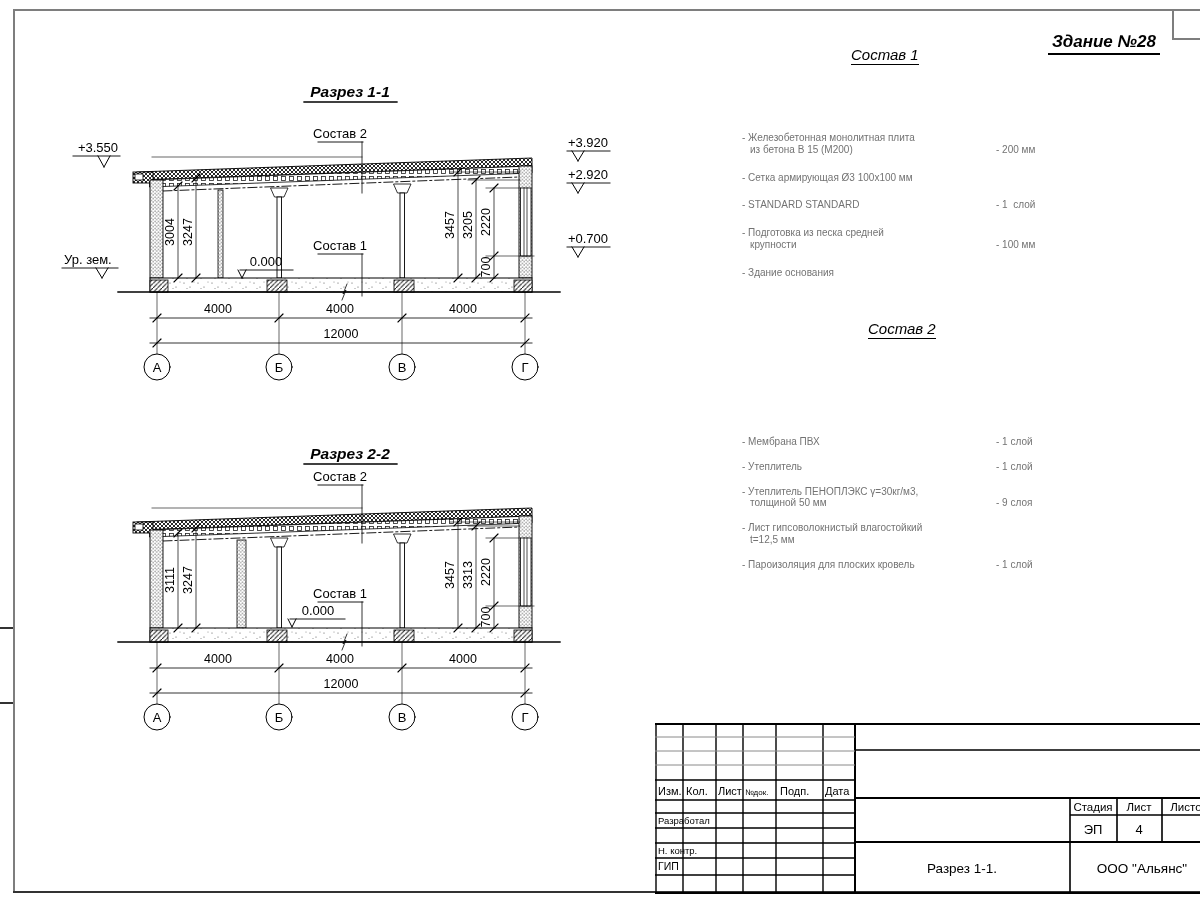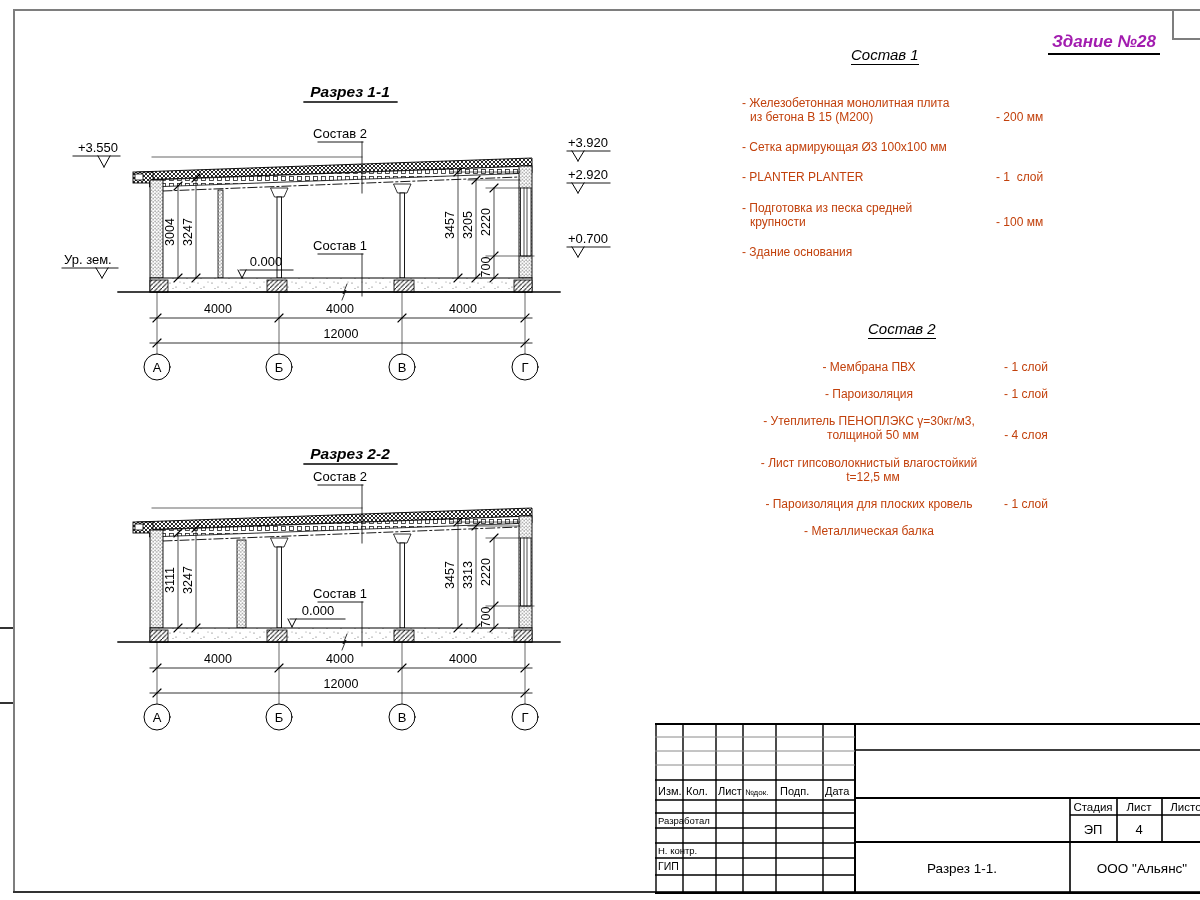--- a/index.html
+++ b/index.html
@@ -3,30 +3,30 @@
 <meta charset="utf-8">
 <style>
   html,body{margin:0;padding:0;}
   body{font-family:"Liberation Sans",sans-serif;background:#fff;}
   .sheet{position:relative;width:1200px;height:900px;background:#ffffff;overflow:hidden;}
   
   .frame-line{position:absolute;background:#7e7e7e;}
   .fold-mark{position:absolute;background:#333;}
   .corner-box{position:absolute;border:2px solid #7e7e7e;background:#fff;}
   
-  .building-no{position:absolute;left:1048px;top:32px;font-size:17px;font-style:italic;font-weight:bold;border-bottom:2px solid #000;padding:0 4px 1px 4px;color:#a21caf;}
+  .building-no{position:absolute;left:1048px;top:32px;font-size:17px;font-style:italic;font-weight:bold;border-bottom:2px solid #000;padding:0 4px 1px 4px;color:#000000;}
   .list-heading{position:absolute;font-size:15px;font-style:italic;border-bottom:1.5px solid #000;padding-bottom:1px;color:#000;}
   .h-sostav1{left:851px;top:46px;}
   .h-sostav2{left:868px;top:320px;}
   
-  .comp-list{position:absolute;width:312px;color:#c2410c;font-size:12px;line-height:1.18;}
+  .comp-list{position:absolute;width:312px;color:#737373;font-size:10px;line-height:1.18;margin-top:36px;}
   .comp-list .row{display:flex;justify-content:space-between;align-items:flex-end;}
   .list-1{left:742px;top:96px;}
   .list-1 .row{margin-bottom:16px;}
-  .list-2{left:742px;top:360px;text-align:center;}
+  .list-2{left:742px;top:400px;}
   .list-2 .row{margin-bottom:13px;}
   .comp-name{flex:0 0 246px;white-space:pre-line;padding-left:8px;text-indent:-8px;}
   .comp-qty{flex:0 0 60px;white-space:pre;}
   
   svg{position:absolute;left:0;top:0;}
   svg text{font-family:"Liberation Sans",sans-serif;fill:#000;}
   .tb-svg{left:655px;top:723px;}
 </style>
 </head>
 <body>
@@ -47,61 +47,57 @@
     <div class="row">
         <span class="comp-name">- Железобетонная  монолитная плита
 из бетона В 15 (М200)</span>
         <span class="comp-qty">- 200 мм</span>
       </div>
     <div class="row">
         <span class="comp-name">- Сетка армирующая Ø3 100х100 мм</span>
         <span class="comp-qty"></span>
       </div>
     <div class="row">
-        <span class="comp-name">- PLANTER PLANTER</span>
+        <span class="comp-name">- STANDARD STANDARD</span>
         <span class="comp-qty">- 1  слой</span>
       </div>
     <div class="row">
         <span class="comp-name">- Подготовка из песка средней
 крупности</span>
         <span class="comp-qty">- 100 мм</span>
       </div>
     <div class="row">
         <span class="comp-name">- Здание основания</span>
         <span class="comp-qty"></span>
       </div>
   </div>
 
   <div class="list-heading h-sostav2">Состав 2</div>
   <div class="comp-list list-2">
     <div class="row">
         <span class="comp-name">- Мембрана ПВХ</span>
         <span class="comp-qty">- 1 слой</span>
       </div>
     <div class="row">
-        <span class="comp-name">- Пароизоляция</span>
+        <span class="comp-name">- Утеплитель</span>
         <span class="comp-qty">- 1 слой</span>
       </div>
     <div class="row">
         <span class="comp-name">- Утеплитель ПЕНОПЛЭКС γ=30кг/м3,
 толщиной 50 мм</span>
-        <span class="comp-qty">- 4 слоя</span>
+        <span class="comp-qty">- 9 слоя</span>
       </div>
     <div class="row">
         <span class="comp-name">- Лист гипсоволокнистый влагостойкий
 t=12,5 мм</span>
         <span class="comp-qty"></span>
       </div>
     <div class="row">
         <span class="comp-name">- Пароизоляция для плоских кровель</span>
         <span class="comp-qty">- 1 слой</span>
-      </div>
-    <div class="row">
-        <span class="comp-name">- Металлическая балка</span>
-        <span class="comp-qty"></span>
       </div>
   </div>
 
   <svg width="660" height="750" viewBox="0 0 660 750">
     <defs>
       <pattern id="wallDots" width="3.5" height="3.5" patternUnits="userSpaceOnUse">
         <rect width="3.5" height="3.5" fill="#fff"></rect>
         <circle cx="1" cy="1" r="0.55" fill="#222"></circle>
         <circle cx="2.7" cy="2.6" r="0.55" fill="#222"></circle>
       </pattern>

